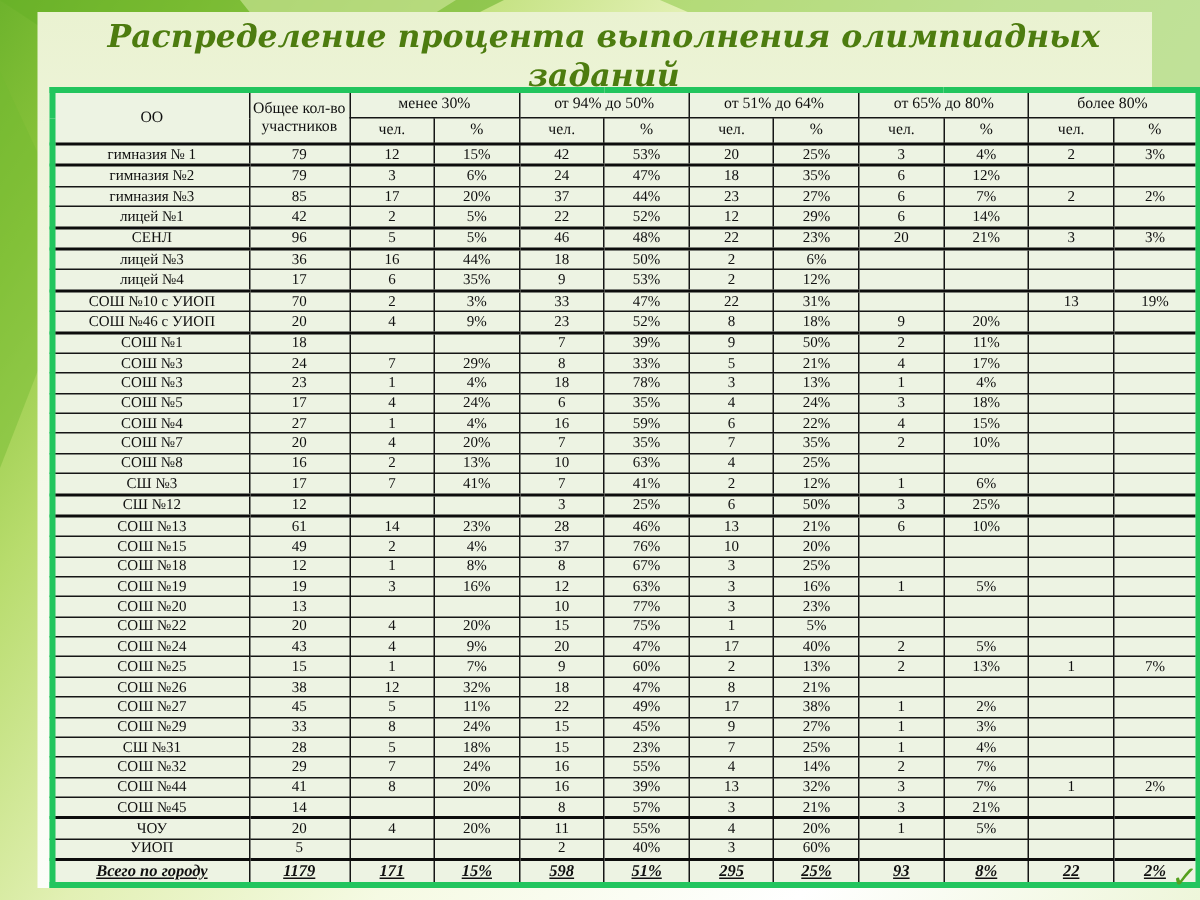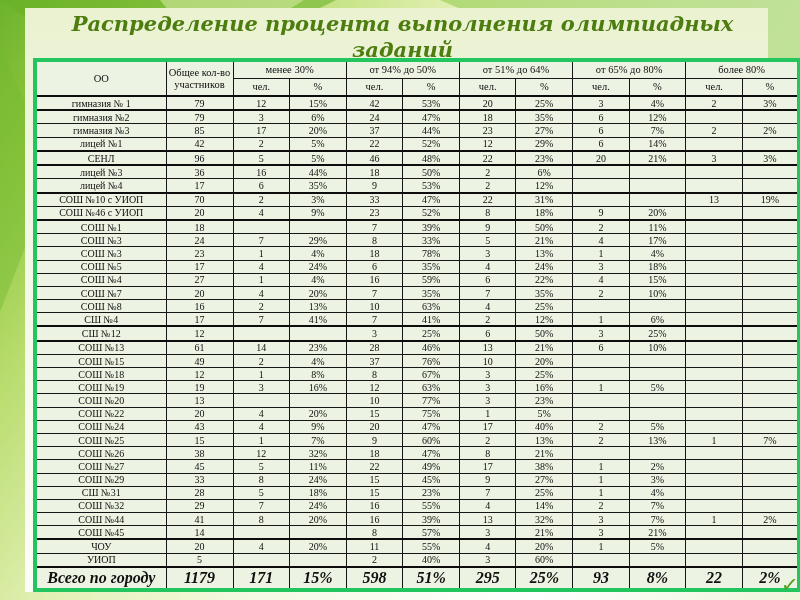--- a/index.html
+++ b/index.html
@@ -37,21 +37,21 @@
     border:1px solid #161616; padding:0 2px; text-align:center;
     vertical-align:middle; overflow:hidden; white-space:nowrap; font-weight:normal;
   }
   .report thead th { font-size:10.5px; height:16px; line-height:1.1; white-space:normal; }
   .report thead { border-bottom:2px solid #0d0d0d; }
   .report col.c-name { width:131px; }
   .report col.c-total { width:67px; }
   .report col.c-sub { width:56.6px; }
   .report tr.group-end td { border-bottom:2.5px solid #0d0d0d; }
   .report tr.total td {
-    font-weight:bold; font-style:italic; border-top:2px solid #0d0d0d; font-size:16px;
+    font-weight:bold; font-style:italic; border-top:2px solid #0d0d0d; font-size:11px;text-decoration:underline;
   }
   .check {
     position:absolute; right:1px; bottom:4px; color:#55a01e; font-size:21px;
     font-weight:bold; transform:rotate(4deg);
     font-family:"DejaVu Sans", sans-serif; line-height:1;
   }
 </style>
 </head>
 <body>
 
@@ -325,21 +325,21 @@
         <td>10</td>
         <td>63%</td>
         <td>4</td>
         <td>25%</td>
         <td></td>
         <td></td>
         <td></td>
         <td></td>
       </tr>
       <tr class="group-end">
-        <td>СШ №4</td>
+        <td>СШ №3</td>
         <td>17</td>
         <td>7</td>
         <td>41%</td>
         <td>7</td>
         <td>41%</td>
         <td>2</td>
         <td>12%</td>
         <td>1</td>
         <td>6%</td>
         <td></td>

